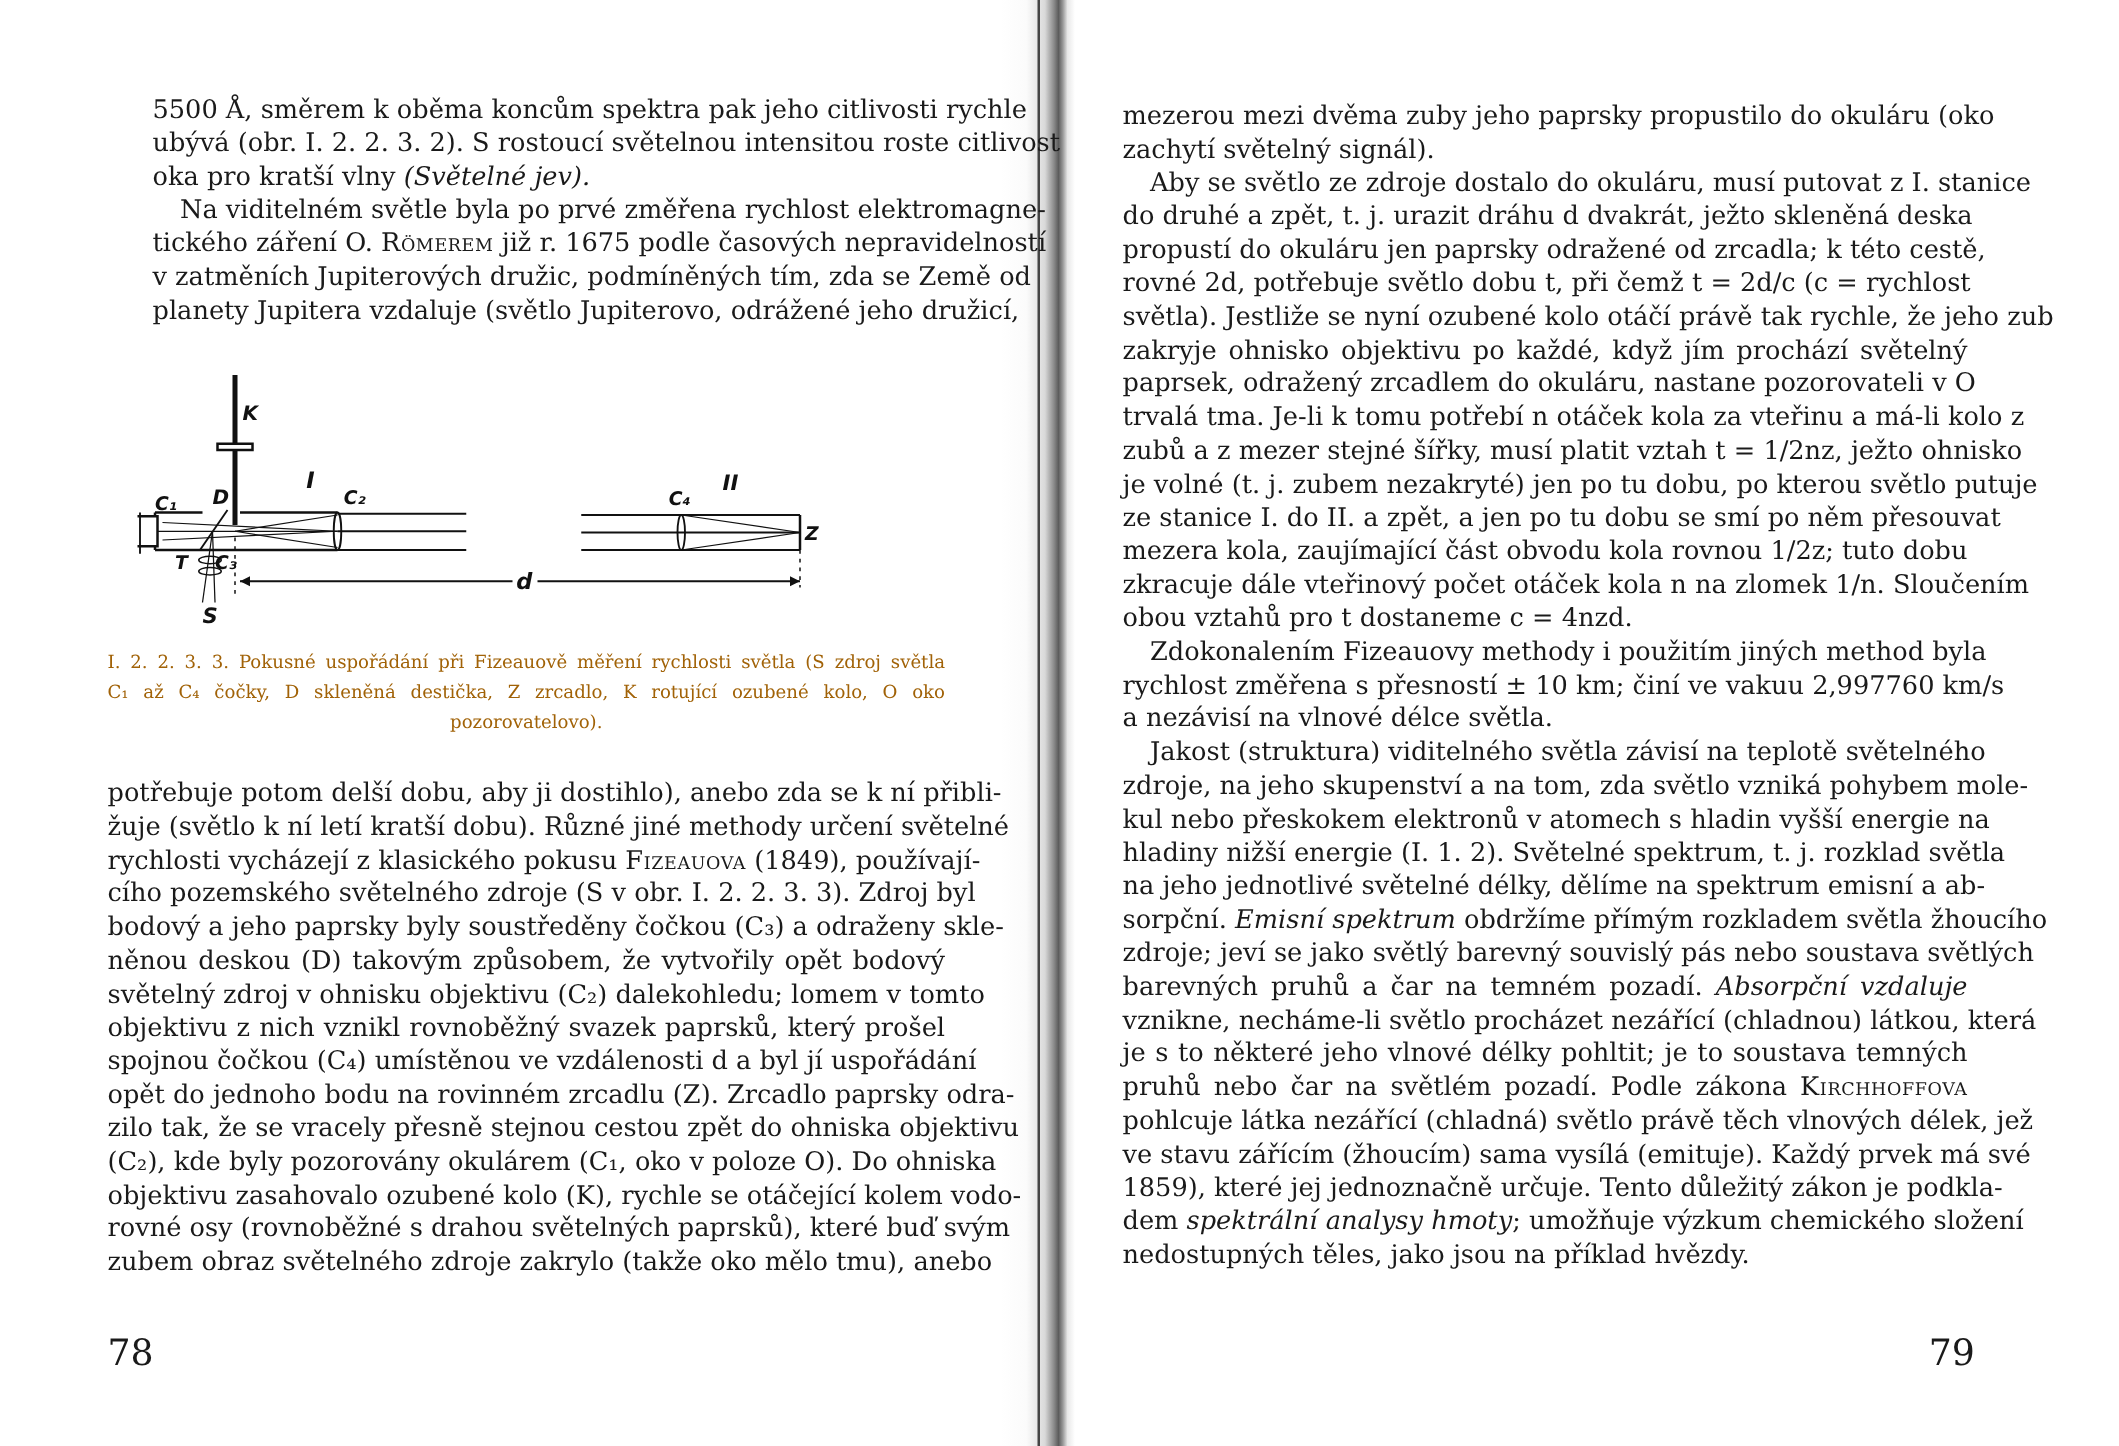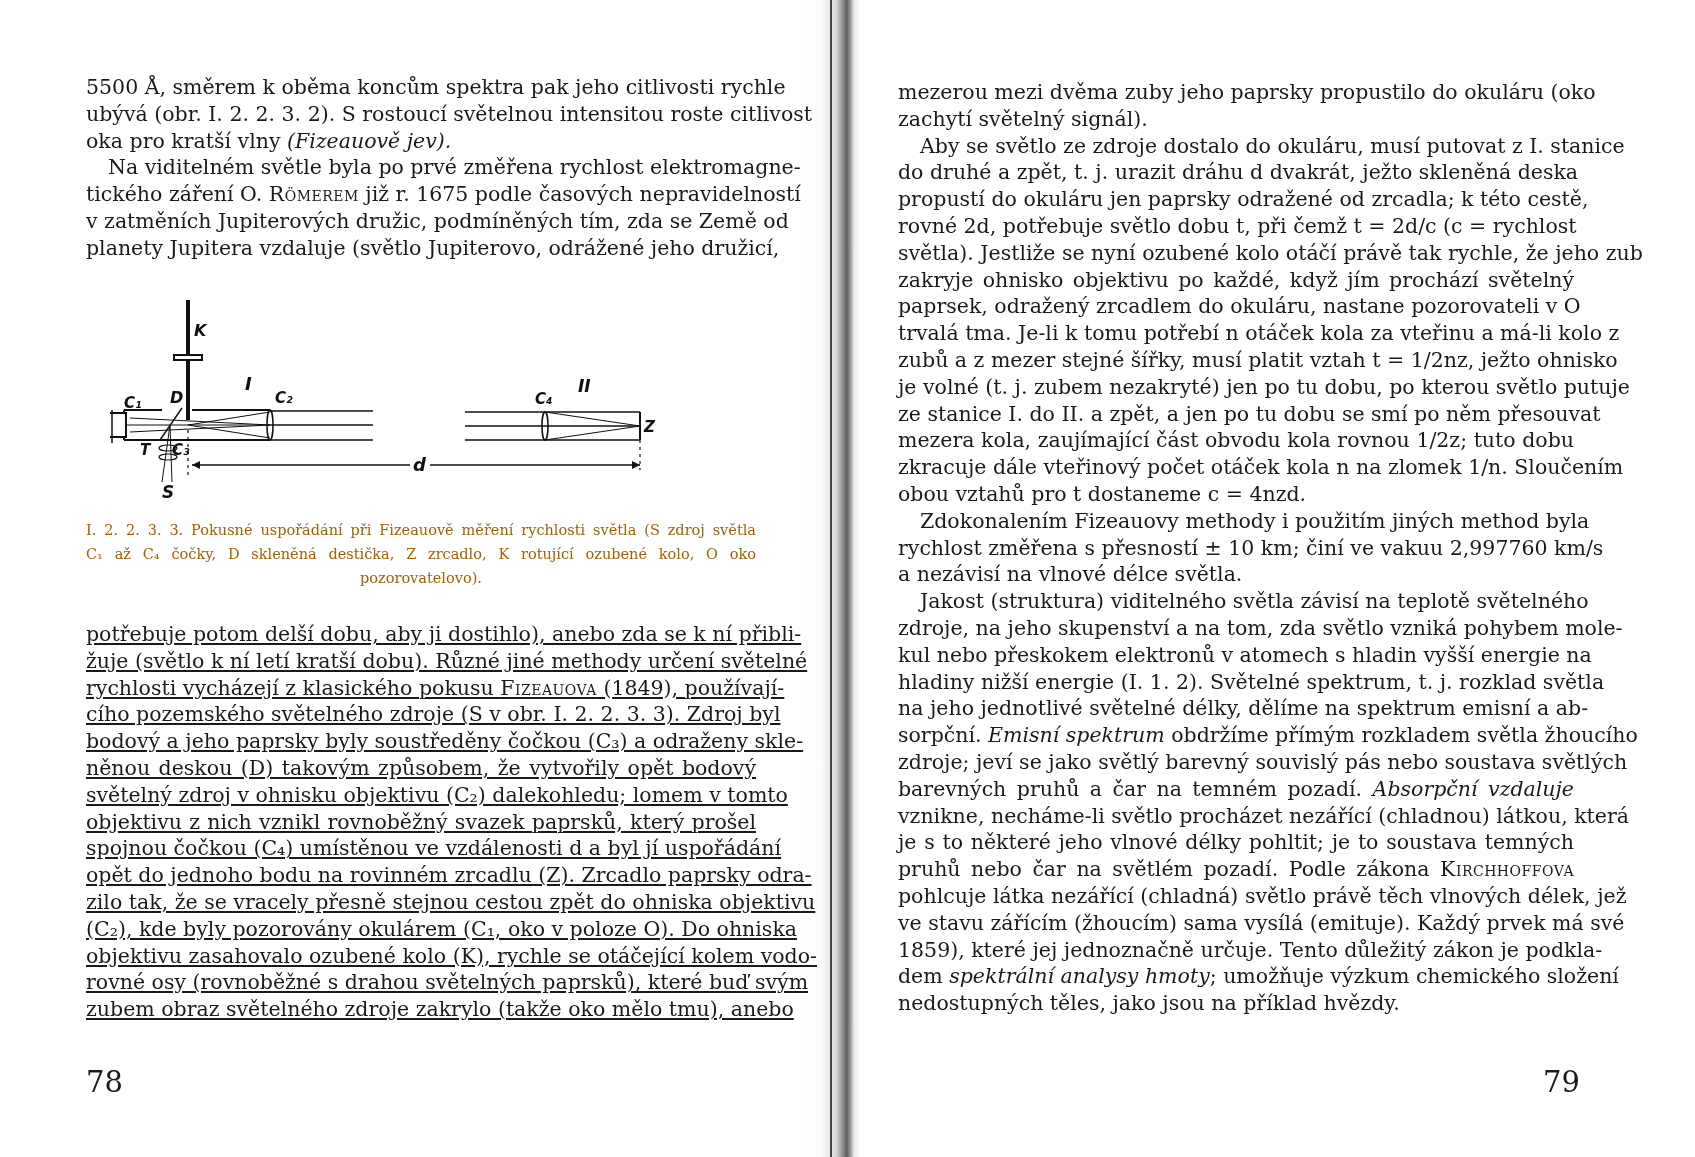--- a/index.html
+++ b/index.html
@@ -32,24 +32,24 @@
   .figure text { font-family:"DejaVu Sans", sans-serif; font-style:italic; font-weight:bold; fill:#111; }
 </style>
 </head>
 <body>
 
 <div class="page page-left"></div>
 <div class="page page-right"></div>
 <div class="gutter"></div>
 <div class="gutter-line"></div>
 
-<div class="text left-text" style="top:74px;">
+<div class="text left-text" style="top:74px;margin-left:36px;">
   <span class="line">5500 Å, směrem k oběma koncům spektra pak jeho citlivosti rychle</span>
   <span class="line">ubývá (obr. I. 2. 2. 3. 2). S rostoucí světelnou intensitou roste citlivost</span>
-  <span class="line last"><span>oka pro kratší vlny </span><i>(Fizeauově jev).</i></span>
+  <span class="line last"><span>oka pro kratší vlny </span><i>(Světelné jev).</i></span>
   <span class="line indent">Na viditelném světle byla po prvé změřena rychlost elektromagne-</span>
   <span class="line"><span>tického záření O. </span><span class="sc">Römerem</span><span> již r. 1675 podle časových nepravidelností</span></span>
   <span class="line">v zatměních Jupiterových družic, podmíněných tím, zda se Země od</span>
   <span class="line">planety Jupitera vzdaluje (světlo Jupiterovo, odrážené jeho družicí,</span>
 </div>
 
 <div class="figure">
   <svg viewBox="0 0 620 200">
 
     <line x1="78" y1="-12" x2="78" y2="120" stroke="#111" stroke-width="4"></line>
@@ -111,21 +111,21 @@
     <text x="534" y="132" font-size="15">Z</text>
   </svg>
 </div>
 
 <div class="caption">
   <span class="line">I. 2. 2. 3. 3. Pokusné uspořádání při Fizeauově měření rychlosti světla (S zdroj světla</span>
   <span class="line">C₁ až C₄ čočky, D skleněná destička, Z zrcadlo, K rotující ozubené kolo, O oko</span>
   <span class="line center">pozorovatelovo).</span>
 </div>
 
-<div class="text left-text" style="top:621px;text-decoration:underline;">
+<div class="text left-text" style="top:621px;">
   <span class="line">potřebuje potom delší dobu, aby ji dostihlo), anebo zda se k ní přibli-</span>
   <span class="line">žuje (světlo k ní letí kratší dobu). Různé jiné methody určení světelné</span>
   <span class="line"><span>rychlosti vycházejí z klasického pokusu </span><span class="sc">Fizeauova</span><span> (1849), používají-</span></span>
   <span class="line">cího pozemského světelného zdroje (S v obr. I. 2. 2. 3. 3). Zdroj byl</span>
   <span class="line">bodový a jeho paprsky byly soustředěny čočkou (C₃) a odraženy skle-</span>
   <span class="line">něnou deskou (D) takovým způsobem, že vytvořily opět bodový</span>
   <span class="line">světelný zdroj v ohnisku objektivu (C₂) dalekohledu; lomem v tomto</span>
   <span class="line">objektivu z nich vznikl rovnoběžný svazek paprsků, který prošel</span>
   <span class="line">spojnou čočkou (C₄) umístěnou ve vzdálenosti d a byl jí uspořádání</span>
   <span class="line">opět do jednoho bodu na rovinném zrcadlu (Z). Zrcadlo paprsky odra-</span>

